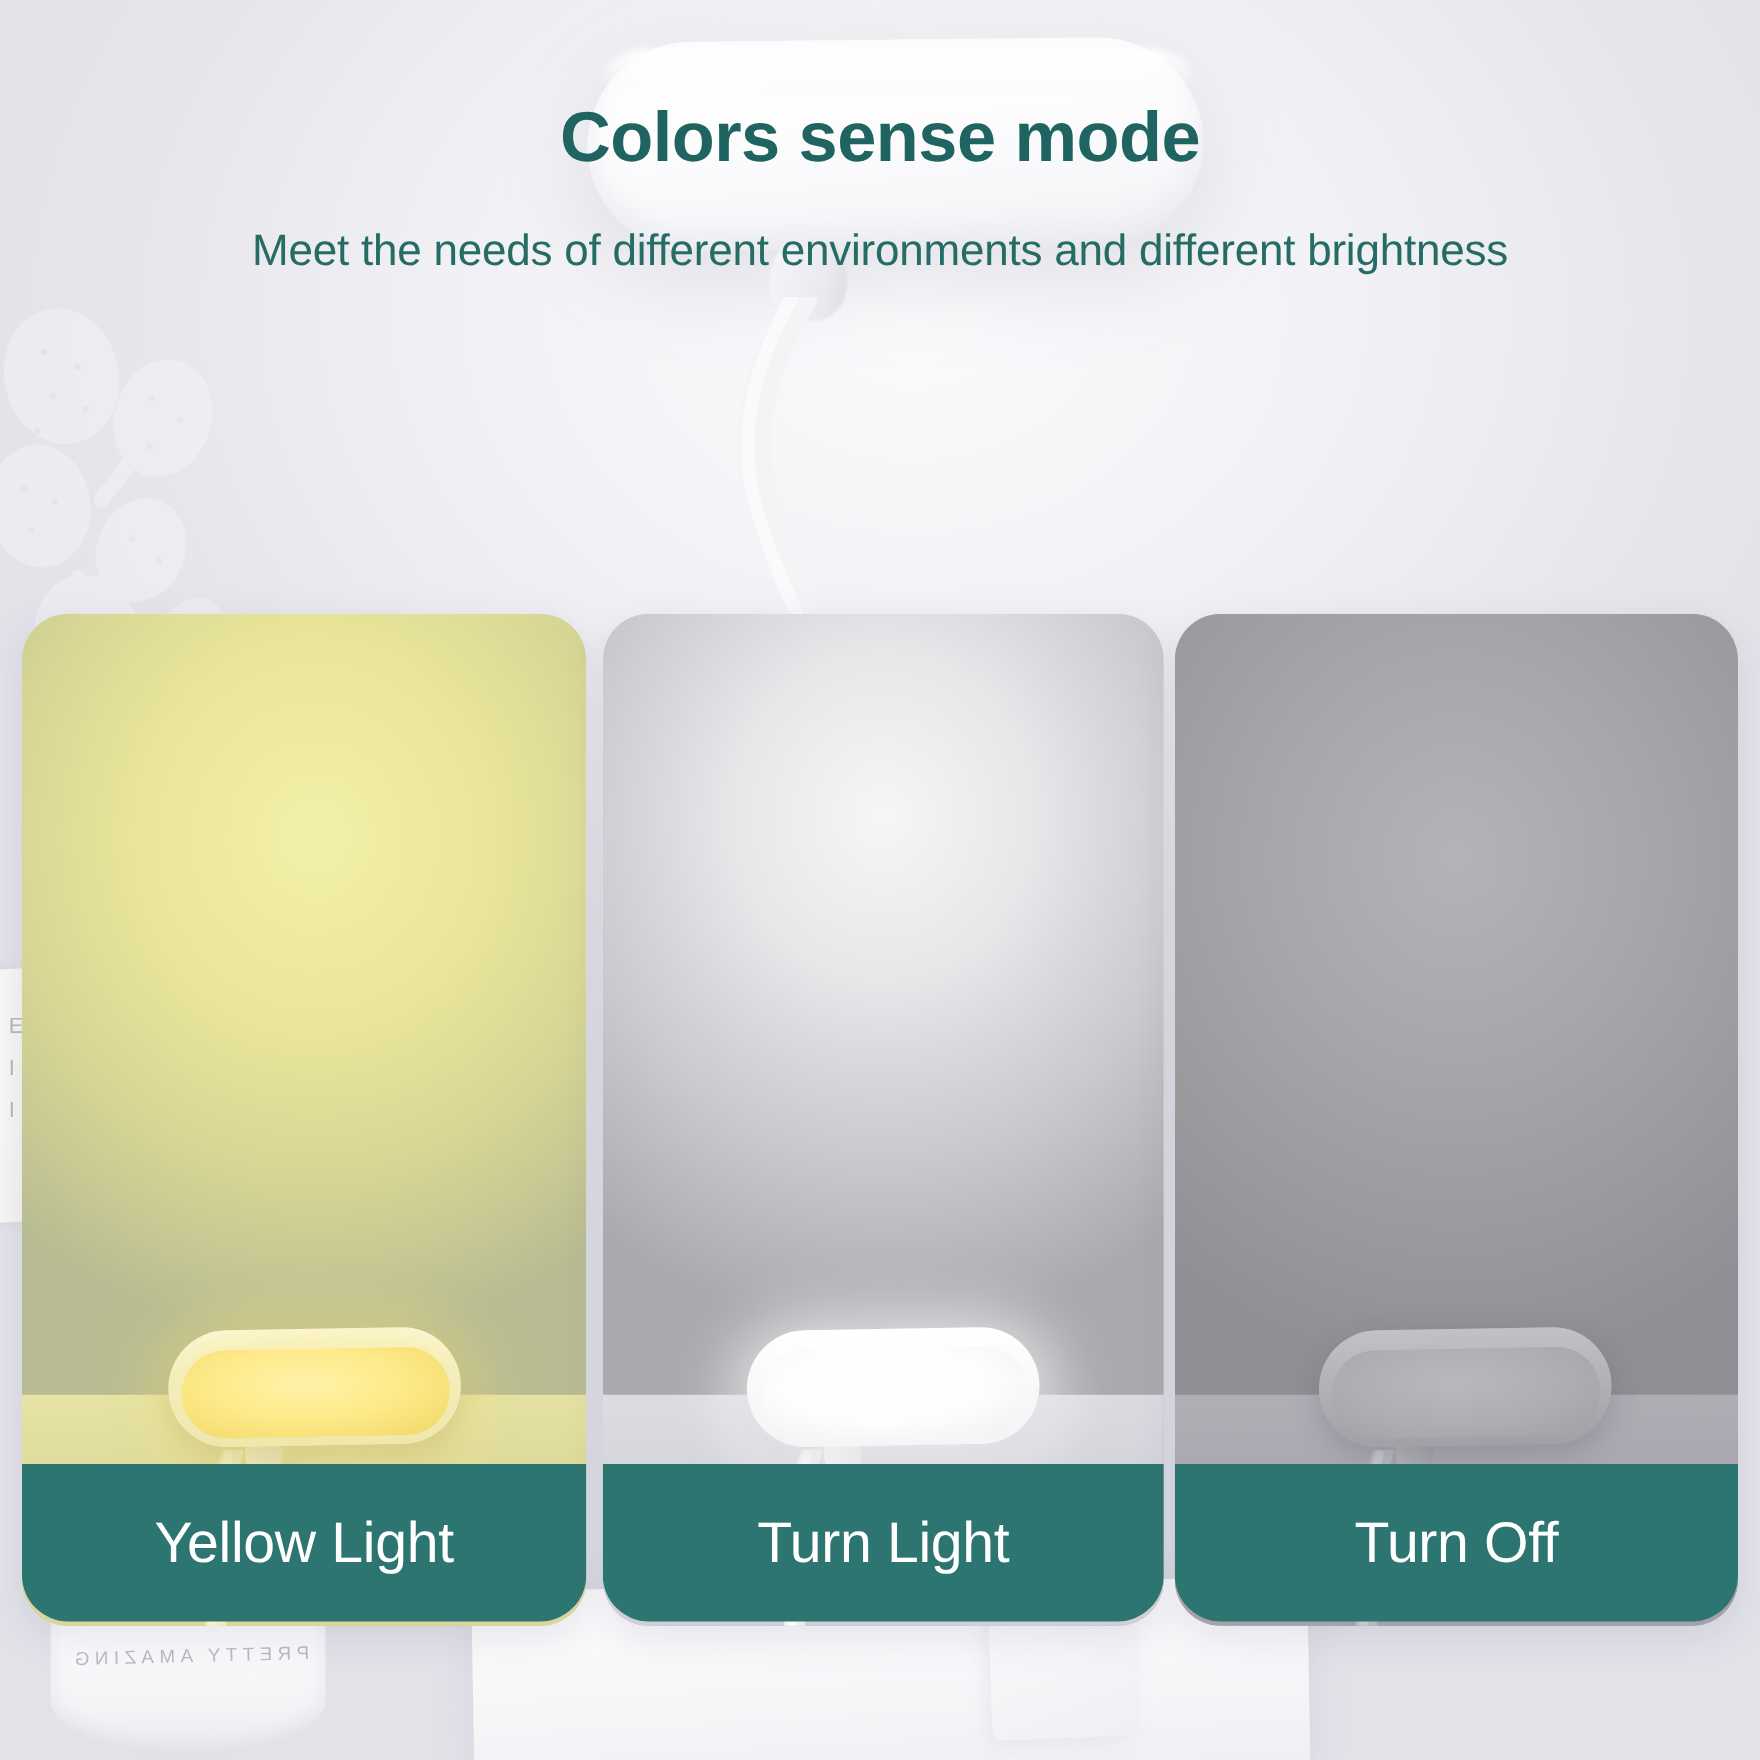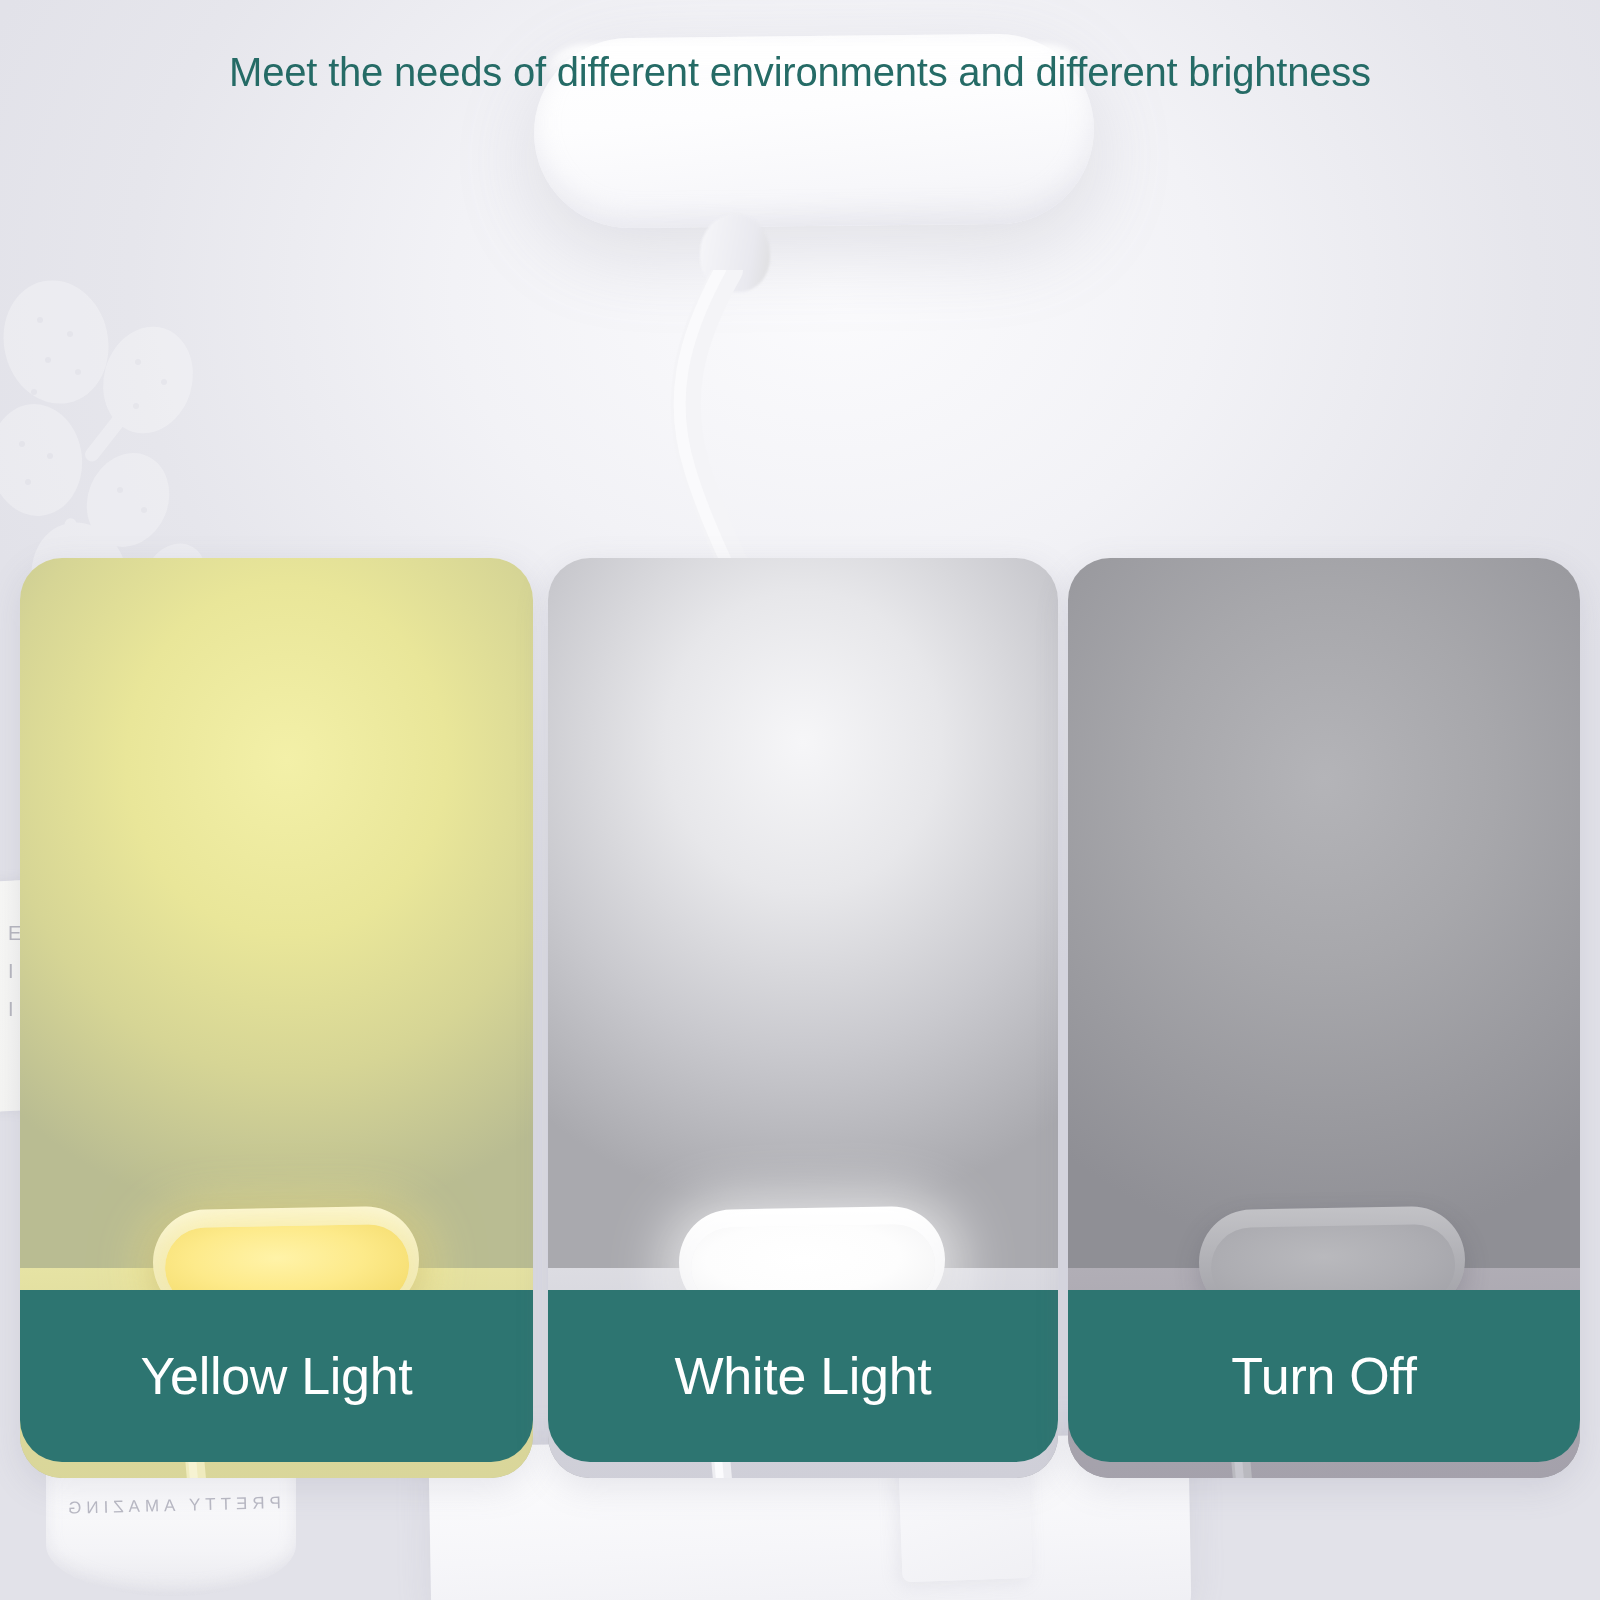--- a/index.html
+++ b/index.html
@@ -223,22 +223,22 @@
   }
   .j-yellow { background: linear-gradient(100deg, #f4f1d5, #e6e3bd); }
   .j-white  { background: linear-gradient(100deg, #fafafc, #e5e5ea); }
   .j-off    { background: linear-gradient(100deg, #b7b7bc, #a4a4aa); }
 
   .neck { position: absolute; }
 
   
   .caption {
     position: absolute;
-    left: 0; right: 0; bottom: 16px;
-    height: 172px;
+    left: 0; right: 0; bottom: 4px;
+    height: 143px;
     background: #2d7571;
     display: flex;
     align-items: center;
     justify-content: center;
     border-radius: 0 0 42px 42px;
   }
   .caption-text {
     color: #ffffff;
     font-size: 52px;
     font-weight: normal;
@@ -298,20 +298,21 @@
     </svg>
 
     <div class="bg-base-plate"></div>
     <div class="bg-base-plug"></div>
 
     <div class="bg-pot"></div>
     <div class="bg-pot-text">PRETTY AMAZING</div>
   </div>
 
   <div class="heading-wrap">
+    <h1 class="title">Colors sense mode</h1>
     <p class="subtitle">Meet the needs of different environments and different brightness</p>
   </div>
 
   <div class="panels">
 
     <div class="panel panel-1">
       <div class="scene scene-yellow"></div>
       <div class="table-surface t-yellow"></div>
 
       <svg class="neck" style="left:150px; top:760px; width:180px; height:480px;" viewBox="0 0 180 480">
@@ -341,21 +342,21 @@
       </svg>
 
       <div class="lamp-joint j-white" style="left:201px; top:742px;"></div>
 
       <div class="lamp-head head-white" style="left:131px; top:650px;">
         <div class="shell"></div>
         <div class="diffuser"></div>
       </div>
 
       <div class="caption">
-        <span class="caption-text">White Light</span>
+        <span class="caption-text">Turn Light</span>
       </div>
     </div>
 
     <div class="panel panel-3">
       <div class="scene scene-off"></div>
       <div class="table-surface t-off"></div>
 
       <svg class="neck" style="left:148px; top:760px; width:180px; height:480px;" viewBox="0 0 180 480">
         <path d="M42 0 C 14 90, 18 180, 56 270 C 86 345, 96 420, 96 480" stroke="#b9b9bf" stroke-width="19" fill="none" stroke-linecap="round"></path>
         <path d="M38 4 C 12 92, 16 180, 52 270 C 82 345, 92 420, 92 478" stroke="#cacad0" stroke-width="8" fill="none" stroke-linecap="round" opacity="0.9"></path>

